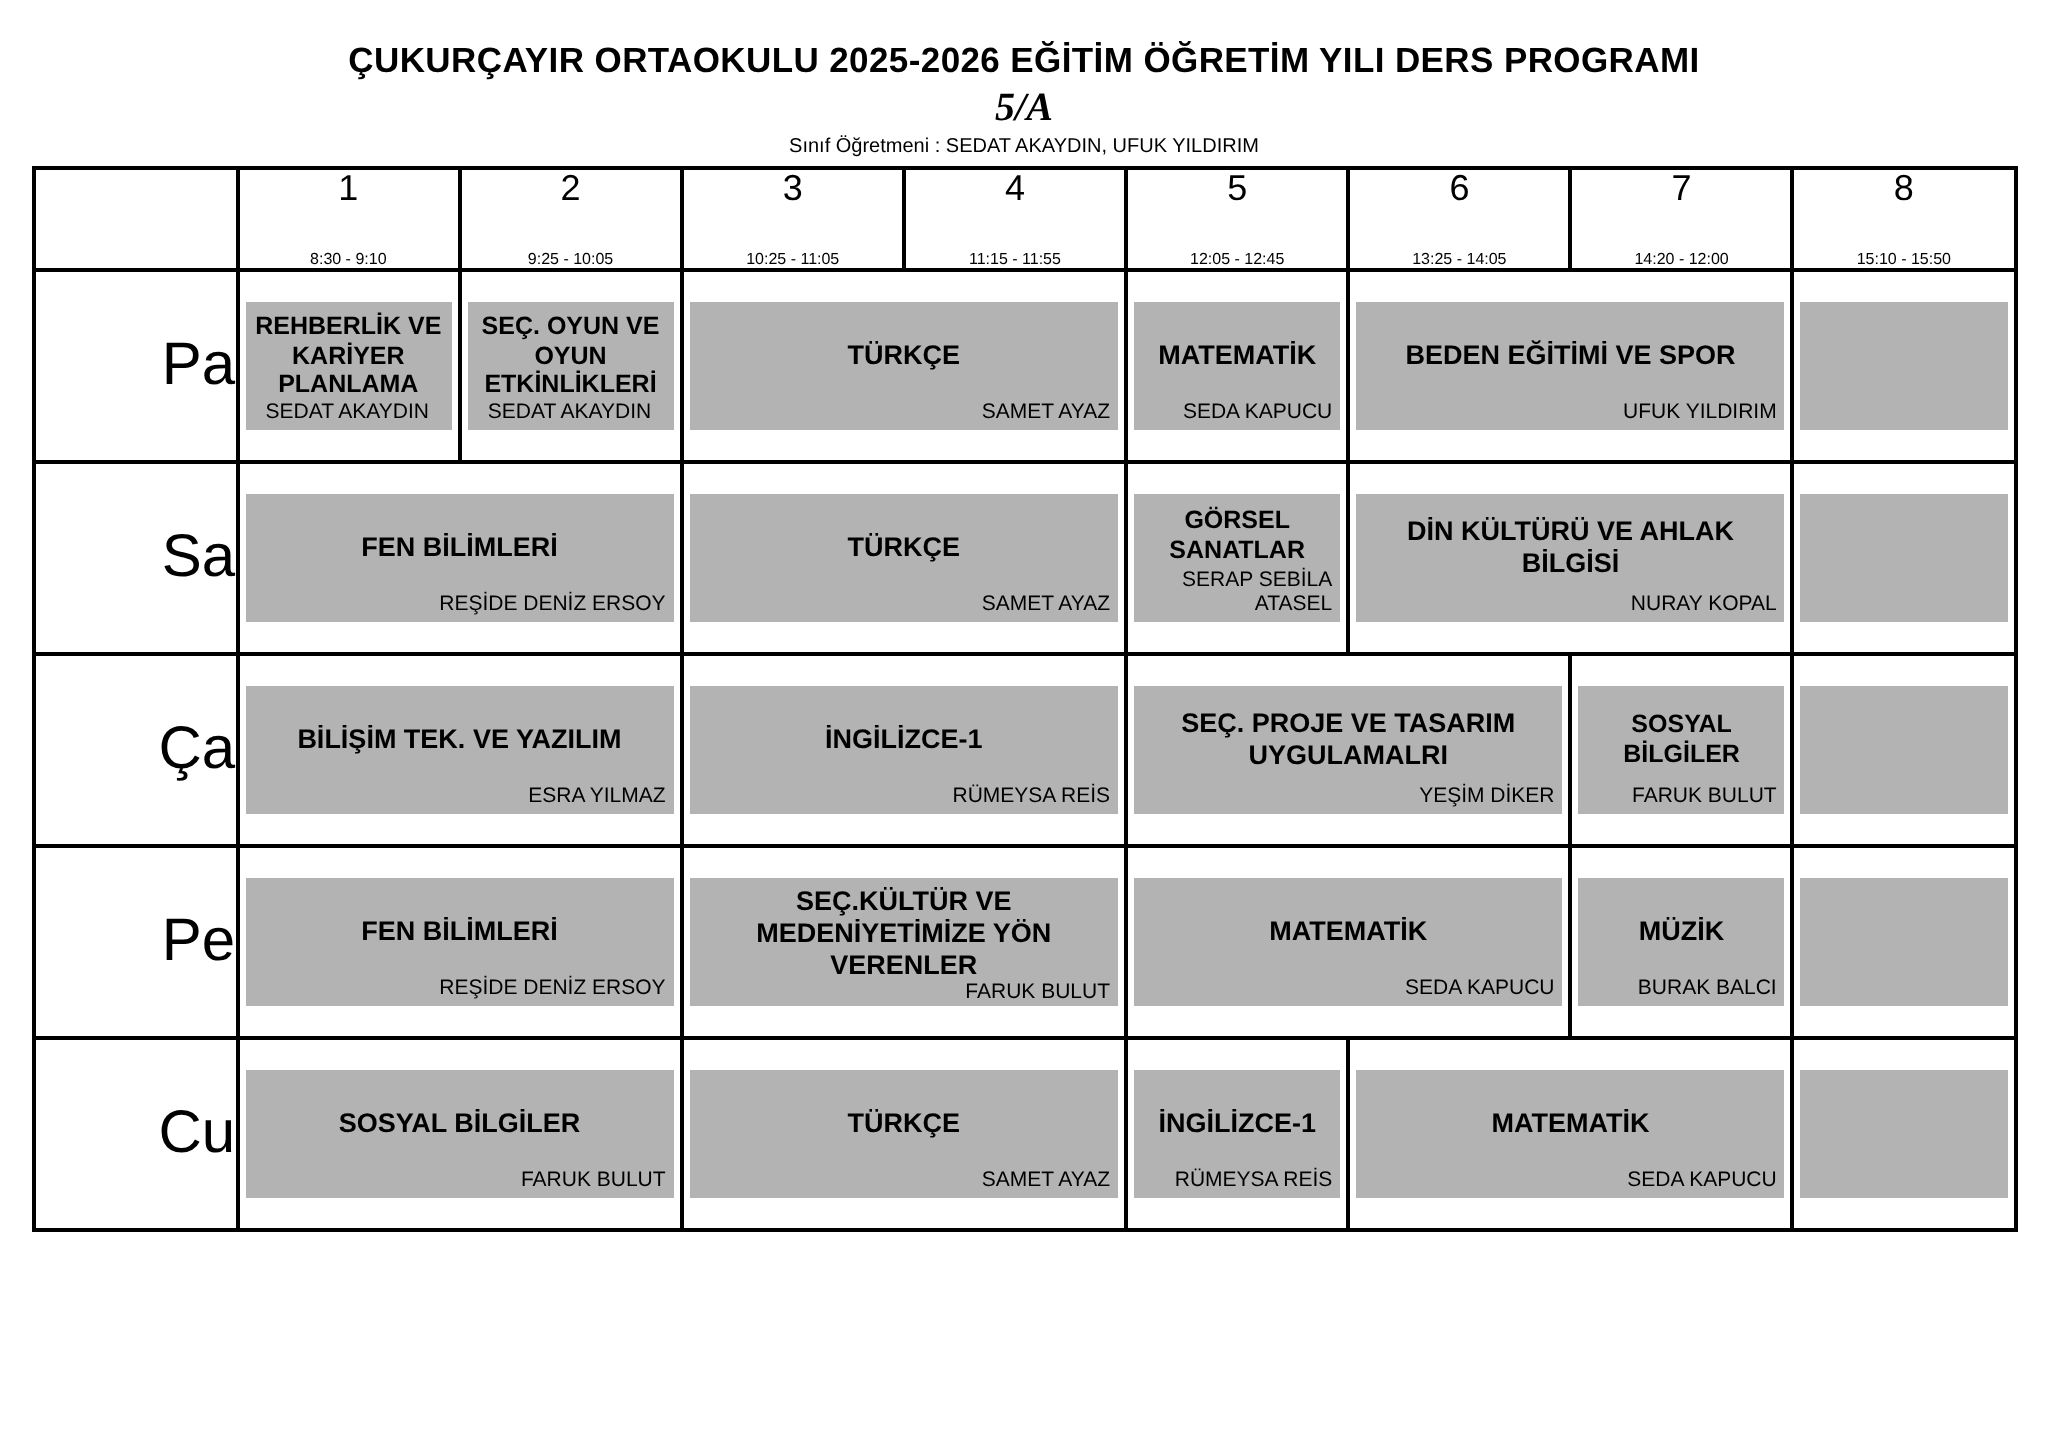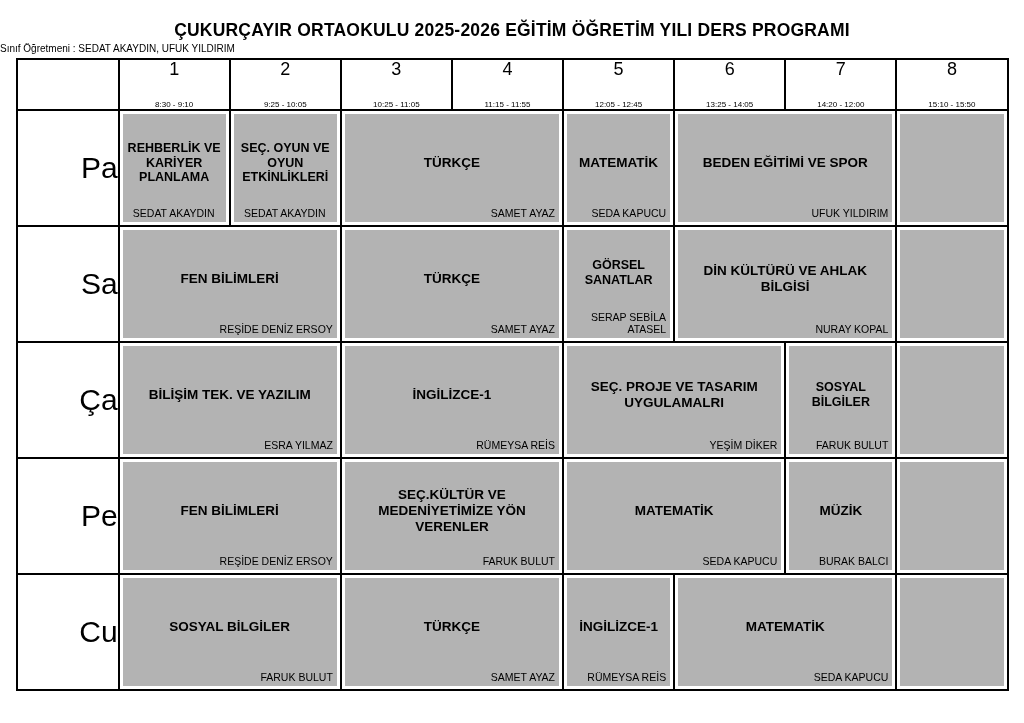--- a/index.html
+++ b/index.html
@@ -27,21 +27,21 @@
   }
   .subtitle {
     text-align: center;
     font-size: 20px;
     font-weight: bold;
     font-style: italic;
     margin-top: 2px;
     font-family: "Liberation Serif", serif;
   }
   .teacher-line {
-    text-align: left;
+    text-align: center;
     font-size: 10px;
     margin-top: 2px;
     white-space: nowrap;
   }
   table.grid {
     border-collapse: collapse;
     table-layout: fixed;
     margin: 4px auto 0 auto;
     width: 993px;
     border: 2px solid #000;
@@ -71,21 +71,21 @@
   .day-cell {
     text-align: right;
     font-size: 30px;
     font-family: "Liberation Sans", sans-serif;
     font-weight: normal;
   }
   tbody tr { height: 96px; }
 
   .lesson {
     position: relative;
-    height: 108px;
+    height: 64px;
     margin: 3px 3px;
     background: #b3b3b3;
     display: flex;
     flex-direction: column;
     justify-content: flex-start;
   }
   .lesson.empty { background: #b3b3b3; }
   .lesson-name {
     flex: 1 1 auto;
     display: flex;
@@ -116,20 +116,21 @@
     bottom: 4px;
     font-size: 9.5px;
   }
 </style>
 </head>
 <body>
 
 <div class="page">
 
   <div class="title">ÇUKURÇAYIR ORTAOKULU 2025-2026 EĞİTİM ÖĞRETİM YILI DERS PROGRAMI</div>
+  <div class="subtitle">5/A</div>
   <div class="teacher-line">Sınıf Öğretmeni : SEDAT AKAYDIN, UFUK YILDIRIM</div>
 
   <table class="grid">
     <colgroup>
       <col class="daycol">
       <col class="hrcol">
         <col class="hrcol">
         <col class="hrcol">
         <col class="hrcol">
       <col class="hrcol">

